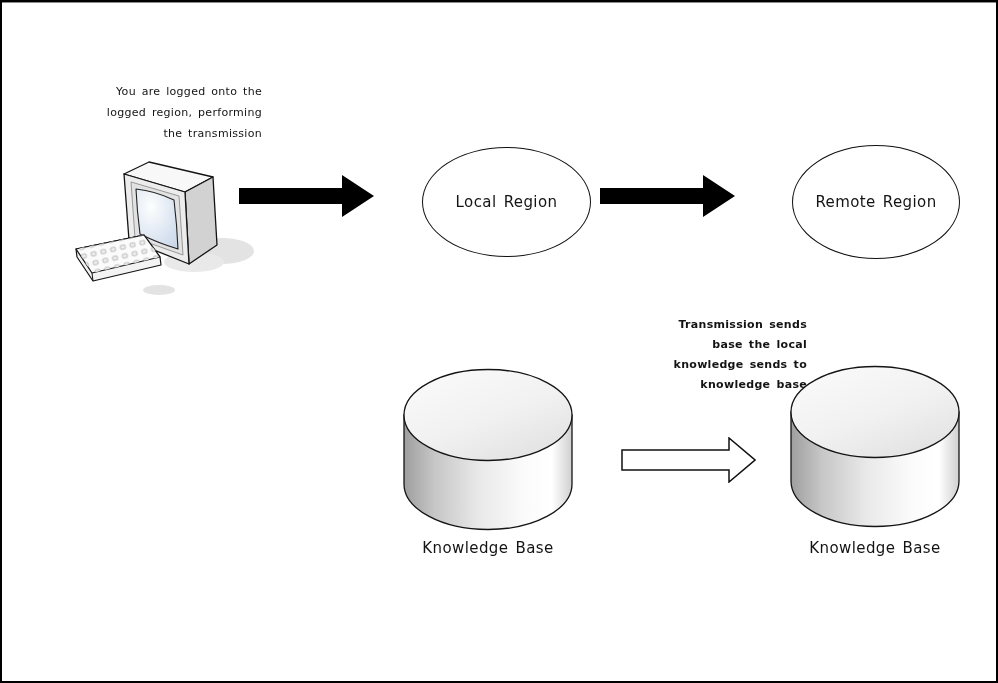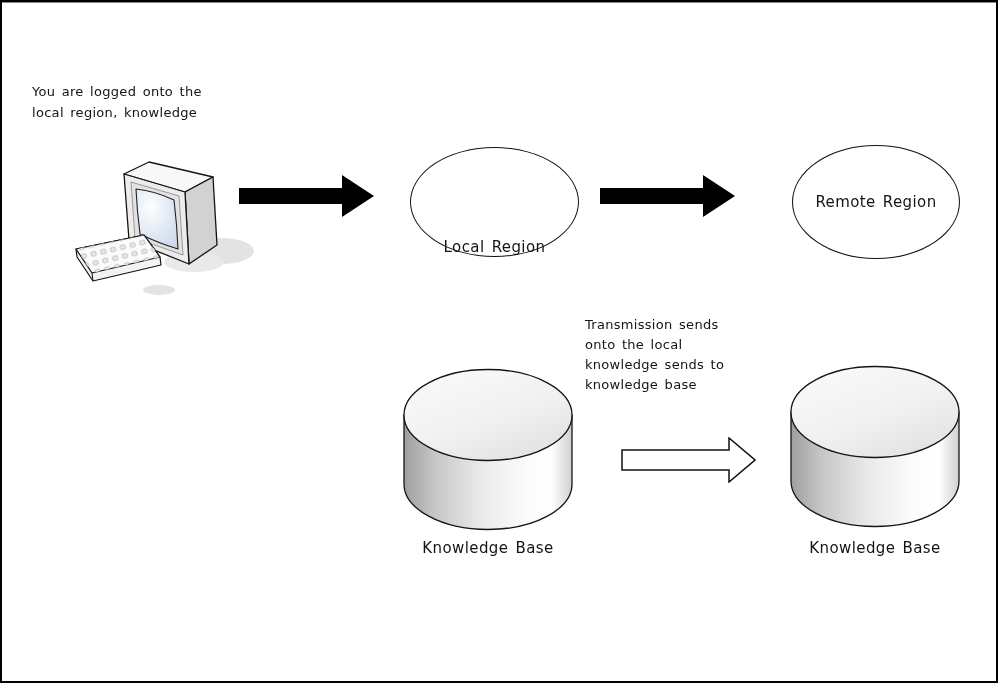--- a/index.html
+++ b/index.html
@@ -16,40 +16,40 @@
   }
   .canvas::before {
     content: "";
     position: absolute;
     top: 0; left: 0; right: 0;
     height: 1px;
     background: #8a8a8a;
   }
   .note {
     position: absolute;
-    text-align: left;
-    font-size: 13px;
+    text-align: right;
+    font-size: 11px;
     line-height: 21px;
     letter-spacing: 0.3px;
     word-spacing: 2px;
     white-space: nowrap;
   }
   .note-operator { left: 30px; top: 79px; width: 230px; }
-  .note-transmission { left: 583px; top: 313px; width: 222px; line-height: 20px; }
+  .note-transmission { left: 583px; top: 313px; width: 222px; line-height: 20px; font-weight: bold; }
   .ellipse-node {
     position: absolute;
     border: 1.5px solid #111111;
     border-radius: 50%;
     background: #ffffff;
     display: flex;
     align-items: center;
     justify-content: center;
     box-sizing: border-box;
   }
-  .node-local  { left: 408px; top: 145px; width: 169px; height: 110px; align-items: flex-end; }
+  .node-local  { left: 420px; top: 145px; width: 169px; height: 110px; }
   .node-remote { left: 790px; top: 143px; width: 168px; height: 114px; }
   .node-label {
     font-size: 15px;
     letter-spacing: 0.4px;
     word-spacing: 2px;
     white-space: nowrap;
   }
   .abs { position: absolute; }
   .kb-label {
     position: absolute;
@@ -89,21 +89,22 @@
         <stop offset="1" stop-color="#c9d6e8"></stop>
       </radialGradient>
       <pattern id="kbkeys" width="10" height="9" patternUnits="userSpaceOnUse" patternTransform="rotate(-13)">
         <rect x="2" y="2" width="5" height="4" rx="1" fill="#ededed" stroke="#9a9a9a" stroke-width="0.6"></rect>
       </pattern>
     </defs>
   </svg>
 
   <div class="note note-operator">
     <div>You are logged onto the</div>
-    <div>local region, knowledge</div>
+    <div>logged region, performing</div>
+    <div>the transmission</div>
   </div>
 
   <svg class="abs" style="left:60px; top:135px" width="200" height="170" viewBox="0 0 200 170">
 
     <ellipse cx="160" cy="114" rx="32" ry="13" fill="#e3e3e3"></ellipse>
     <ellipse cx="132" cy="125" rx="30" ry="10" fill="#e9e9e9"></ellipse>
     <ellipse cx="97" cy="153" rx="16" ry="5" fill="#e3e3e3"></ellipse>
 
     <g stroke="#141414" stroke-width="1.3" stroke-linejoin="round">
       <path d="M62,37 L87,25 L151,40 L123,55 Z" fill="#f8f8f8"></path>
@@ -132,21 +133,21 @@
   <svg class="abs" style="left:598px; top:172px" width="136" height="44" viewBox="0 0 136 44">
     <path d="M0,14 H103 V1 L135,22 L103,43 V30 H0 Z" fill="#000000"></path>
   </svg>
 
   <div class="ellipse-node node-remote">
     <span class="node-label">Remote Region</span>
   </div>
 
   <div class="note note-transmission">
     <div>Transmission sends</div>
-    <div>onto the local</div>
+    <div>base the local</div>
     <div>knowledge sends to</div>
     <div>knowledge base</div>
   </div>
 
   <svg class="abs" style="left:619px; top:435px" width="135" height="46" viewBox="0 0 135 46">
     <path d="M1,13 H108 V1 L134,23 L108,45 V33 H1 Z" fill="#ffffff" stroke="#111111" stroke-width="1.5" stroke-linejoin="miter"></path>
   </svg>
 
   <svg class="abs" style="left:401px; top:366px" width="170" height="163" viewBox="0 0 170 163">
     <path d="M1,47 V116 A84,45.5 0 0 0 169,116 V47 Z" fill="url(#cylBody)" stroke="#141414" stroke-width="1.3"></path>

